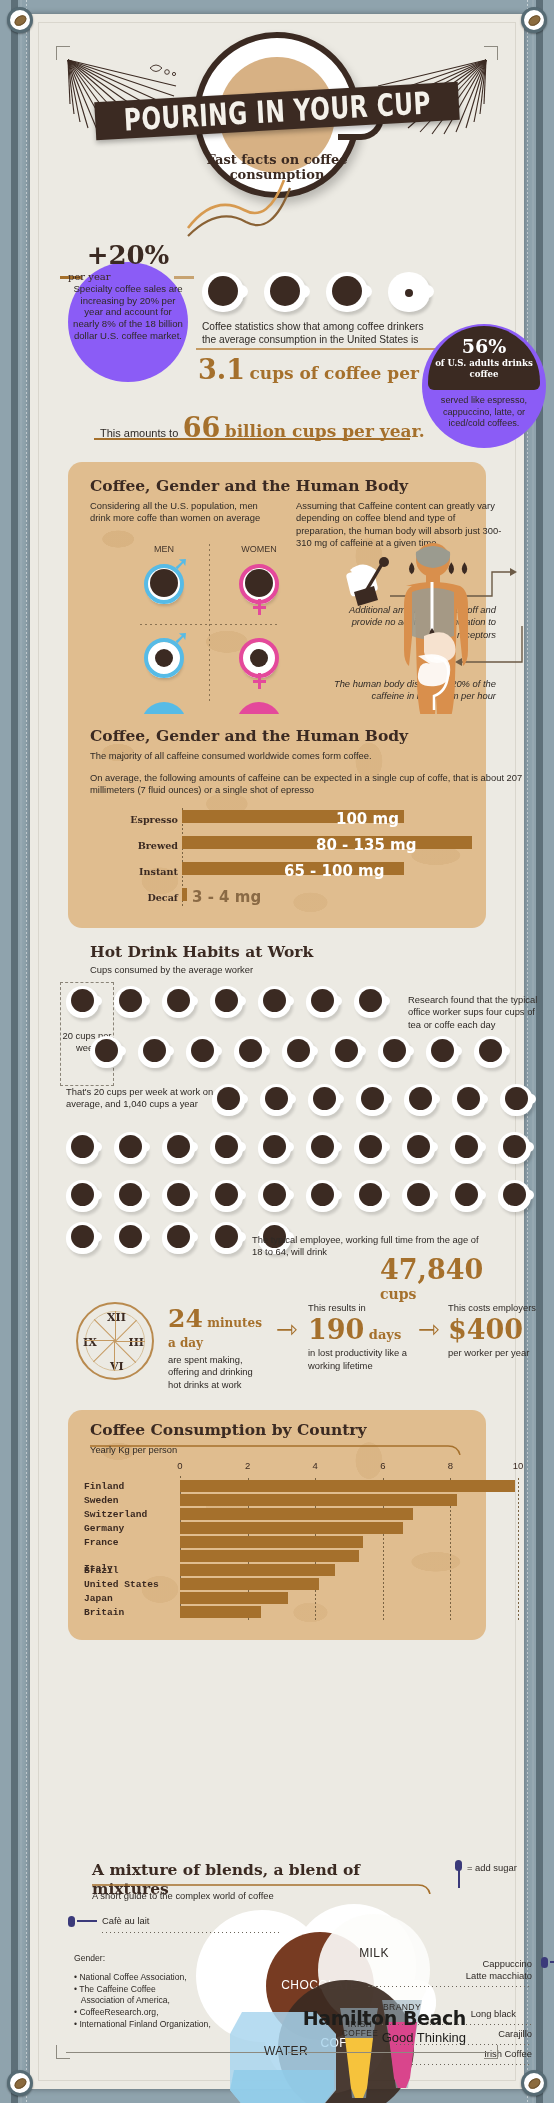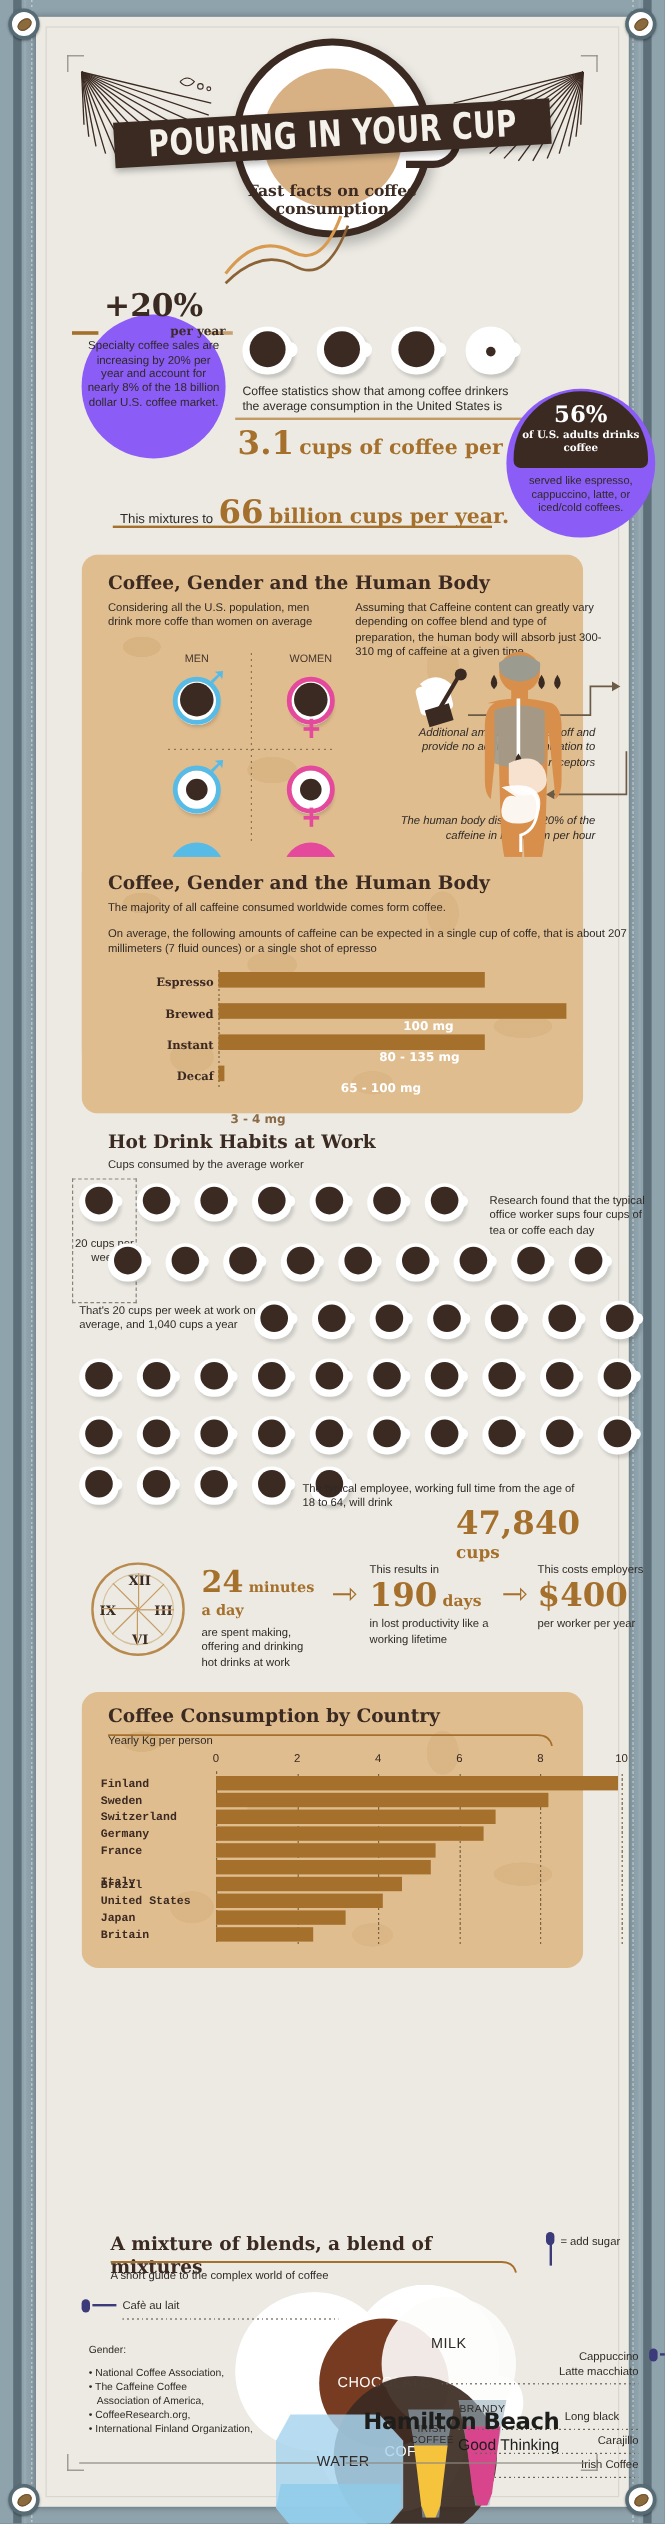--- a/index.html
+++ b/index.html
@@ -93,22 +93,22 @@
 
   
   .circle-orange{
     position:absolute; border-radius:50%; background:#8b5cf6;
   }
   .c20{ left:38px; top:248px; width:120px; height:120px; }
   .c20 .big{
     position:absolute; top:-22px; left:0; right:0; text-align:center;
     font-family:"DejaVu Serif", serif; font-weight:bold; font-size:26px; color:#3b2a22;
   }
-  .c20 .py{ position:absolute; top:9px; left:0; right:0; text-align:right;
-    font-family:"DejaVu Serif", serif; font-weight:bold; font-size:10px; color:#3b2a22; }
+  .c20 .py{ position:absolute; top:9px; left:0; right:0; text-align:left;
+    font-family:"DejaVu Serif", serif; font-weight:normal; font-size:10px; color:#3b2a22; }
   .c20 .txt{ position:absolute; top:21px; left:4px; right:4px; text-align:center;
     font-size:9.6px; line-height:1.22; color:#2f2a26; }
   .tick20{ position:absolute; left:30px; top:262px; width:22px; height:3px; background:#a5702c; }
   .tick20b{ position:absolute; left:144px; top:262px; width:20px; height:3px; background:#c7a371; }
 
   .cupsrow{ position:absolute; left:172px; top:258px; display:flex; gap:16px; }
   .minicup{ position:relative; width:46px; height:40px; }
   .minicup .body{
     position:absolute; left:0; top:0; width:42px; height:40px;
     background:#fff; border-radius:50% 50% 48% 48%;
@@ -193,21 +193,21 @@
     position:absolute; width:46px; height:46px; border-radius:50%;
     display:flex; align-items:center; justify-content:center;
     color:#fff; font-family:"DejaVu Serif", serif; font-weight:bold; font-size:19px;
   }
 
   
   .cbar-lbl{ position:absolute; text-align:right; width:60px;
      font-family:"DejaVu Serif", serif; font-weight:bold; font-size:9.6px; color:#3b2a22; }
   .cbar{ position:absolute; height:13px; background:#a5702c; }
   .cbar-val{ position:absolute; color:#fff; font-family:"DejaVu Sans", sans-serif;
-     font-weight:bold; font-size:10px;margin-top:40px; }
+     font-weight:bold; font-size:15px; }
   .cbar-val.dark{ color:#8a6a45; }
   .axis-dot{ position:absolute; width:1px;
      background:repeating-linear-gradient(to bottom,#7a6342 0 2px,transparent 2px 4px); }
 
   
   .wcup{ position:absolute; width:36px; height:32px; }
   .wcup .b{ position:absolute; left:0; top:0; width:33px; height:32px; background:#fff;
      border-radius:50% 50% 47% 47%; box-shadow:2px 3px 3px rgba(0,0,0,.14); }
   .wcup .h{ position:absolute; right:0; top:10px; width:10px; height:10px; background:#fff; border-radius:0 50% 50% 0; }
   .wcup .l{ position:absolute; left:5px; top:3px; width:23px; height:23px; border-radius:50%; background:#3b2a22; }
@@ -357,21 +357,21 @@
     </div>
 
     <div class="circle-orange c56"></div>
     <div class="dome">
       <div class="n">56%</div>
       <div class="s">of U.S. adults drinks coffee</div>
     </div>
     <div class="c56txt">served like espresso, cappuccino, latte, or iced/cold coffees.</div>
 
     <div style="position:absolute; left:70px; top:398px;">
-      <span style="font-size:11px; color:#2f2a26;">This mixtures to</span>
+      <span style="font-size:11px; color:#2f2a26;">This amounts to</span>
       <span class="bigfig" style="font-size:27px;">66</span>
       <span class="bigfig" style="font-size:17px;">billion cups per year.</span>
     </div>
     <div class="rule-gold" style="left:64px; top:424px; width:316px; background:#a5702c;"></div>
 
     <div class="tanpanel" style="top:448px; height:428px;">
       <div class="panel-h2" style="position:absolute; left:22px; top:14px;">Coffee, Gender and the Human Body</div>
       <div class="p-s" style="position:absolute; left:22px; top:38px; width:185px;">Considering all the U.S. population, men drink more coffe than women on average</div>
       <div class="p-s" style="position:absolute; left:228px; top:38px; width:208px;">Assuming that Caffeine content can greatly vary depending on coffee blend and type of preparation, the human body will absorb just 300-310 mg of caffeine at a given time.</div>
 

